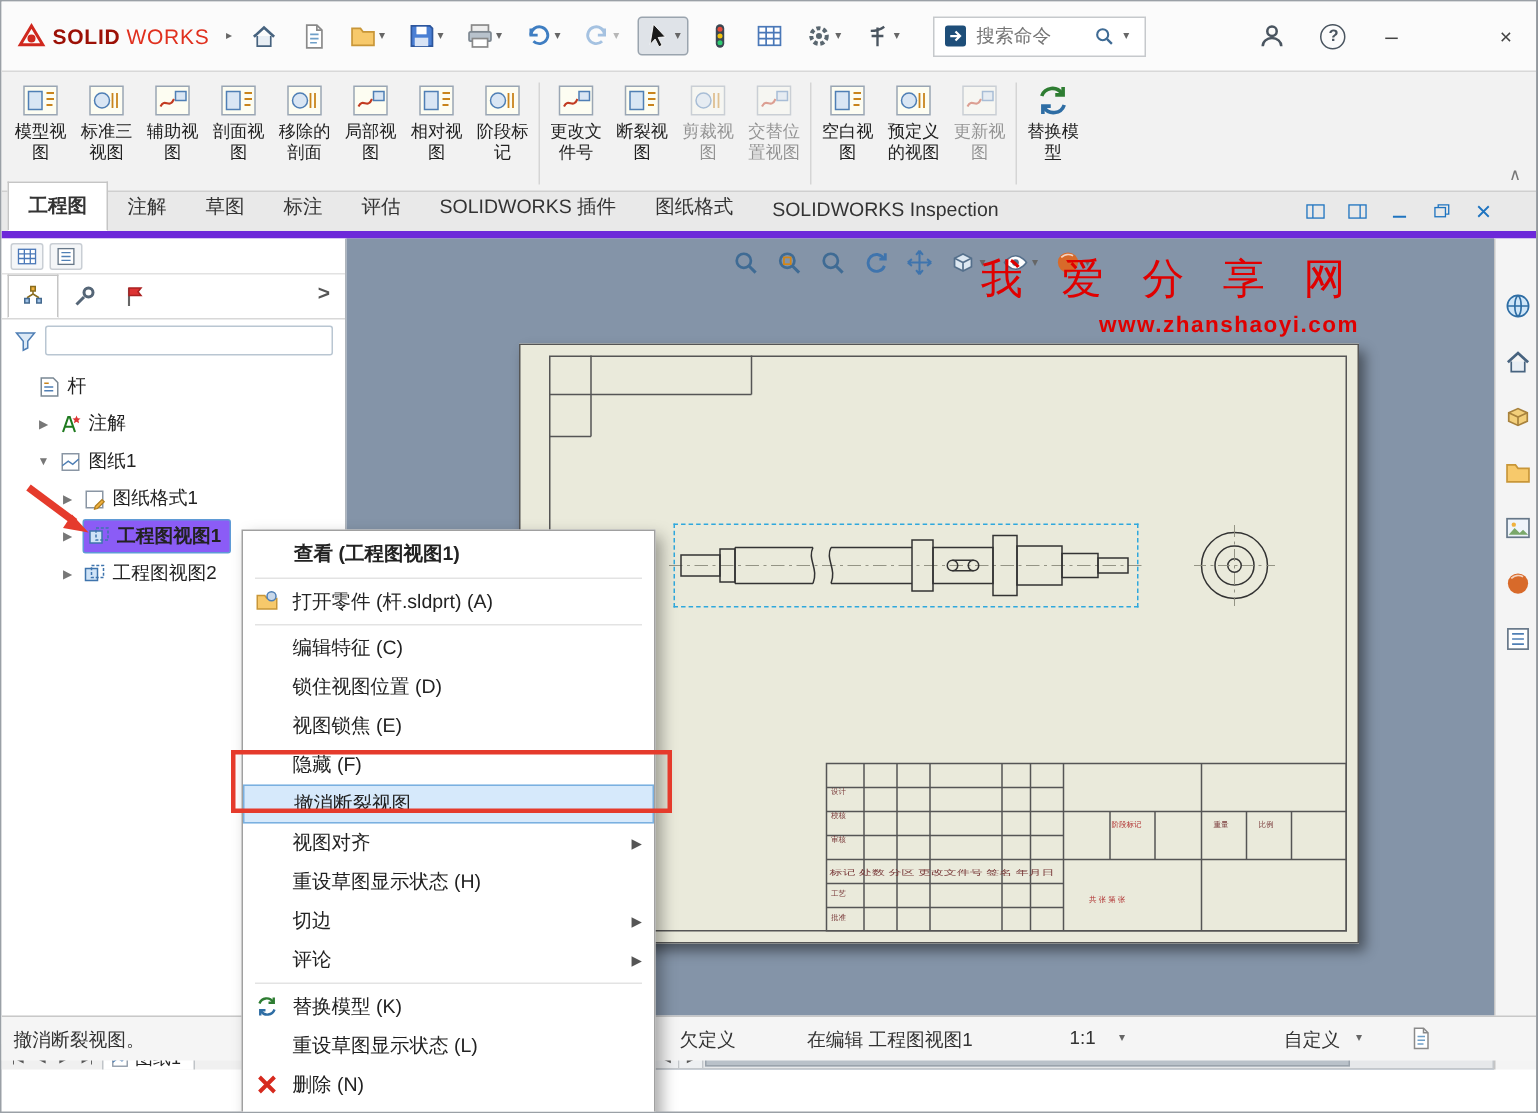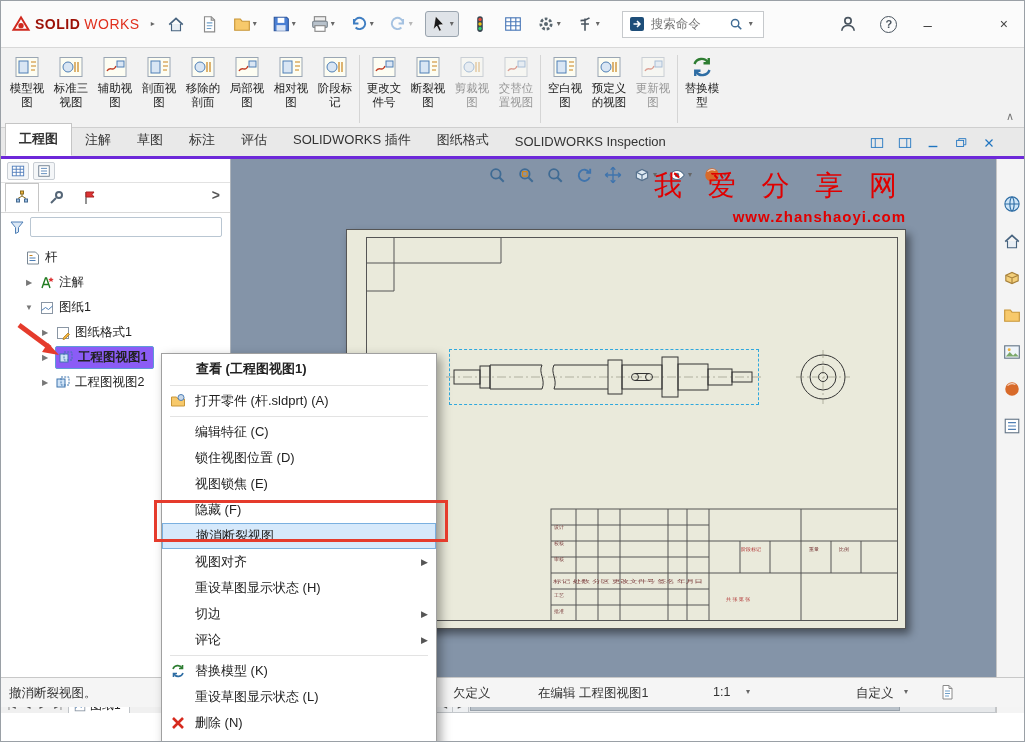--- a/index.html
+++ b/index.html
@@ -33,21 +33,21 @@
             border-bottom:1px solid #cfcfcf; display:flex; align-items:flex-start; padding:3px 4px 0 4px; }
   .rbtn { display:flex; flex-direction:column; align-items:center; padding:4px 3px 2px 3px; border-radius:3px; }
   .rbtn.dis { opacity:.45; }
   .rlabel { width:38px; font-size:11.5px; line-height:1.18; text-align:center; word-break:break-all;
             margin-top:3px; color:#222; }
   .rsep { width:1px; background:#d5d5d5; margin:4px 2px; align-self:stretch; }
   .ribbon-collapse { position:absolute; right:10px; bottom:4px; color:#777; font-size:11px; }
 
   
   .tabbar { position:absolute; left:0; top:127px; width:100%; height:31px; background:#e9e9e9;
-            border-bottom:3px solid #6d28d9; display:flex; align-items:flex-end; padding-left:4px; }
+            border-bottom:5px solid #6d28d9; display:flex; align-items:flex-end; padding-left:4px; }
   .tab { padding:6px 13px 7px 13px; font-size:13px; color:#333; }
   .tab.active { background:#fff; border:1px solid #c5c5c5; border-bottom:1px solid #fff; font-weight:bold; }
   .doc-controls { margin-left:auto; margin-right:28px; display:flex; gap:14px; align-items:center;
                   color:#1f74c0; padding-bottom:6px; }
 
   
   .leftpanel { position:absolute; left:0; top:158px; width:230px; height:525px; background:#fff;
                border-right:1px solid #aeb4bb; }
   .panel-minirow { height:24px; border-bottom:1px solid #e2e2e2; display:flex; align-items:center;
                    gap:4px; padding:0 6px; }

